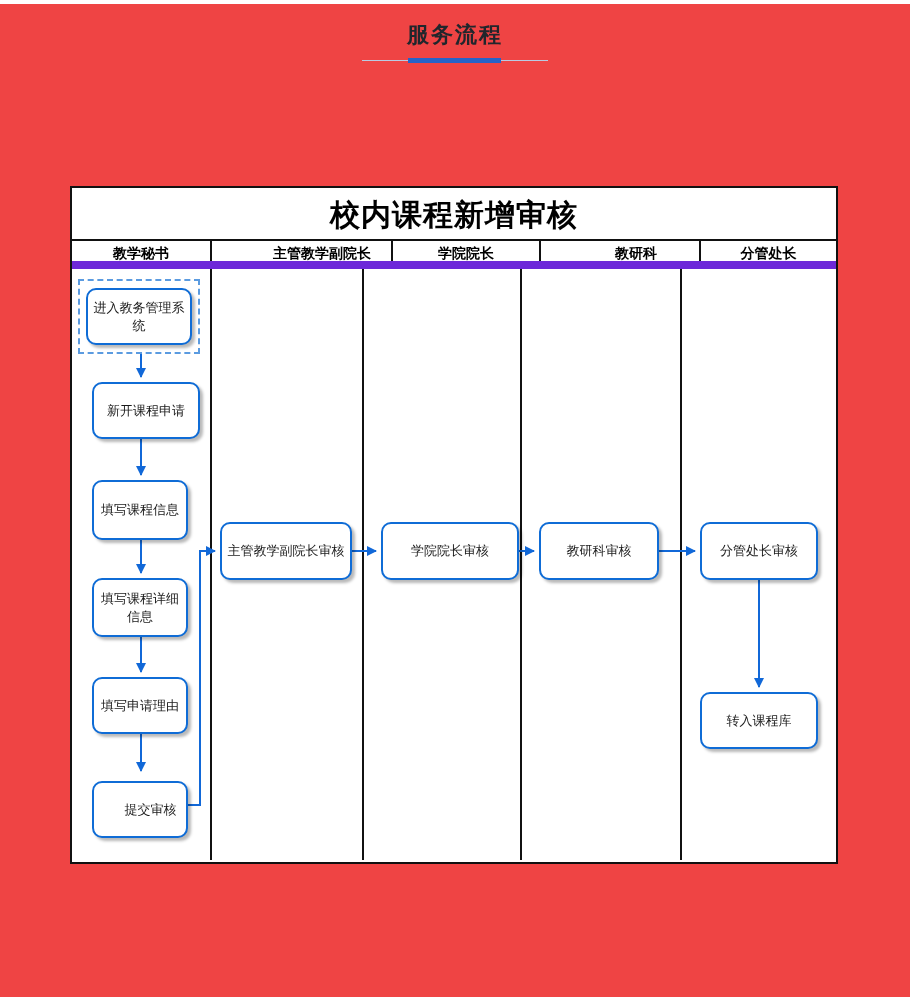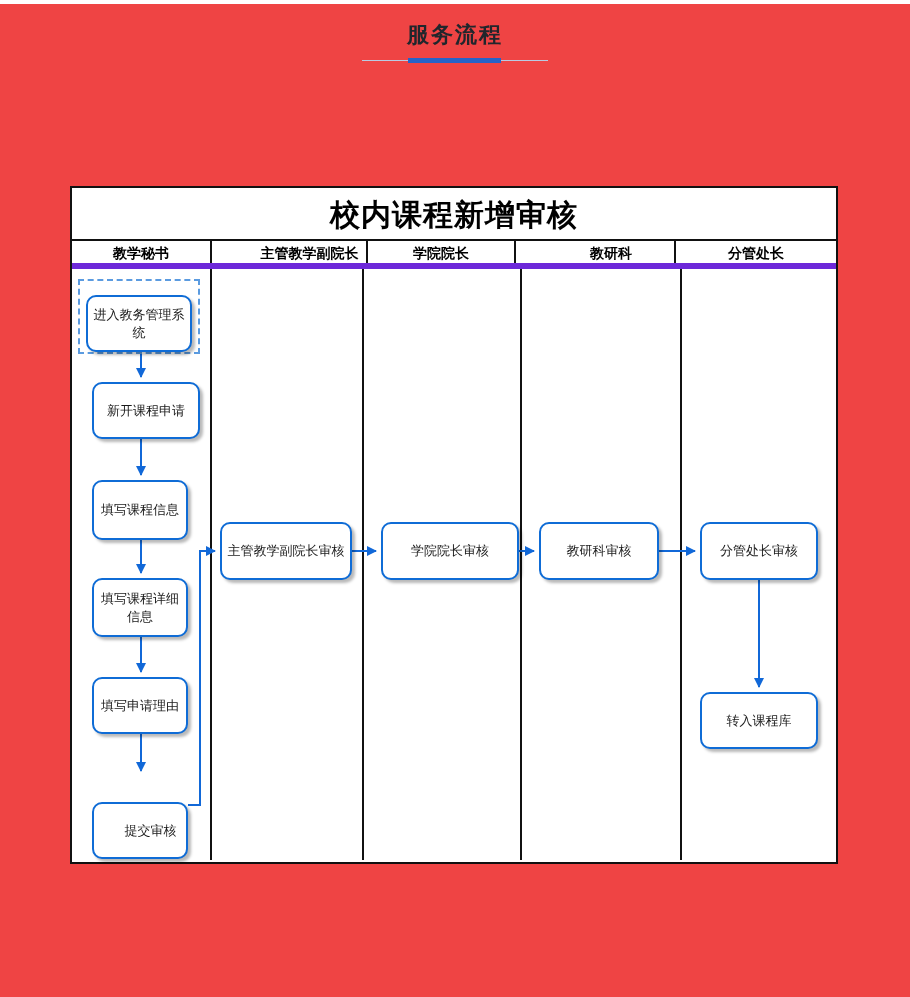--- a/index.html
+++ b/index.html
@@ -55,33 +55,33 @@
     border-bottom: 2px solid #111111;
     text-align: center;
     font-size: 30px;
     font-weight: 700;
     color: #000000;
     letter-spacing: 1px;
   }
   .lane-header {
     display: flex;
     height: 28px;
-    border-bottom: 6px solid #6d28d9;
+    border-bottom: 8px solid #6d28d9;
   }
   .lane-header .lane-cell {
     height: 100%;
     line-height: 25px;
     text-align: center;
     font-size: 14px;
     font-weight: 700;
     color: #000000;
     border-right: 2px solid #111111;
   }
   .lane-cell.c1 { width: 140px; }
-  .lane-cell.c2 { width: 156px; padding-left: 41px; }
+  .lane-cell.c2 { width: 181px; padding-left: 41px; }
   .lane-cell.c3 { width: 148px; }
   .lane-cell.c4 { width: 160px; padding-left: 32px; }
   .lane-cell.c5 { flex: 1; border-right: none; }
   .chart-body {
     position: relative;
     height: 591px;
   }
   .lane-divider {
     position: absolute;
     top: 0; bottom: 0;
@@ -115,33 +115,33 @@
     line-height: 1.35;
     padding: 2px 3px;
     z-index: 2;
   }
   .dashed-outline {
     position: absolute;
     left: 6px; top: 10px;
     width: 122px; height: 75px;
     border: 2px dashed #5b9be0;
     display: flex;
-    align-items: flex-end;
+    align-items: center;
     justify-content: center;
     z-index: 2;
   }
   .dashed-outline .node {
     position: static;
     width: 106px; height: 57px;
   }
   .node.n2  { left: 20px;  top: 113px; width: 108px;  height: 57px; }
   .node.n3  { left: 20px;  top: 211px; width: 96px;  height: 60px; }
   .node.n4  { left: 20px;  top: 309px; width: 96px;  height: 59px; }
   .node.n5  { left: 20px;  top: 408px; width: 96px;  height: 57px; }
-  .node.n6  { left: 20px;  top: 533px; width: 96px;  height: 57px; padding-left: 24px; }
+  .node.n6  { left: 20px;  top: 512px; width: 96px;  height: 57px; padding-left: 24px; }
   .node.vp        { left: 148px; top: 253px; width: 132px; height: 58px; }
   .node.dean      { left: 309px; top: 253px; width: 138px; height: 58px; }
   .node.research  { left: 467px; top: 253px; width: 120px; height: 58px; }
   .node.director  { left: 628px; top: 253px; width: 118px; height: 58px; }
   .node.courselib { left: 628px; top: 423px; width: 118px; height: 57px; }
 </style>
 </head>
 <body>
 
 <div class="page">

